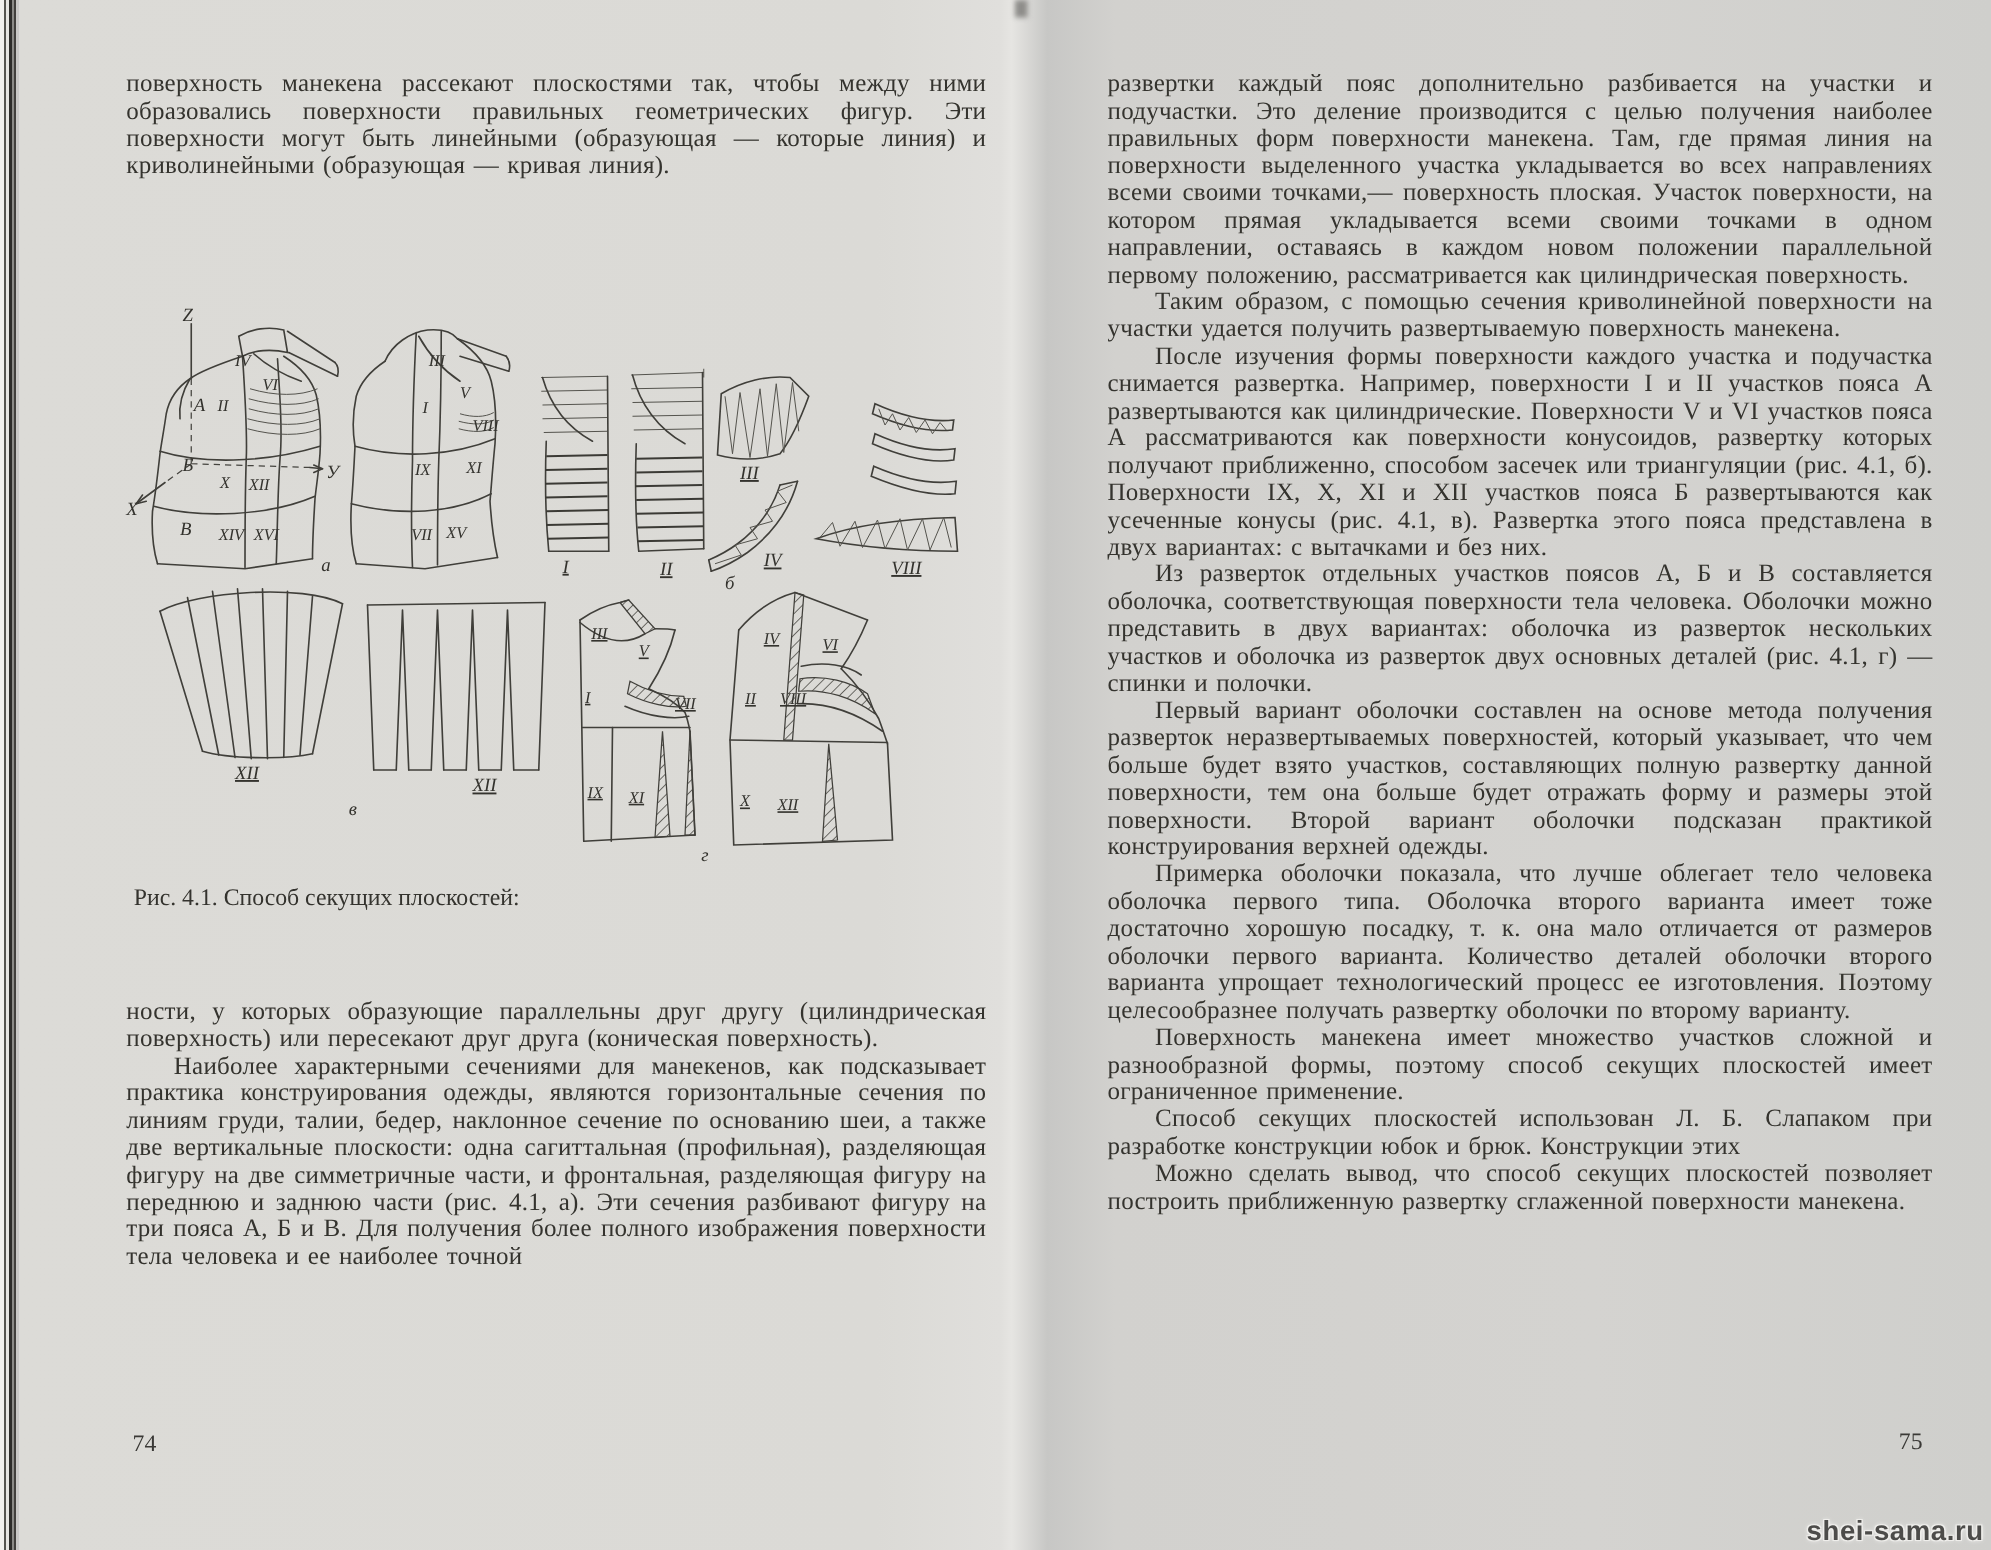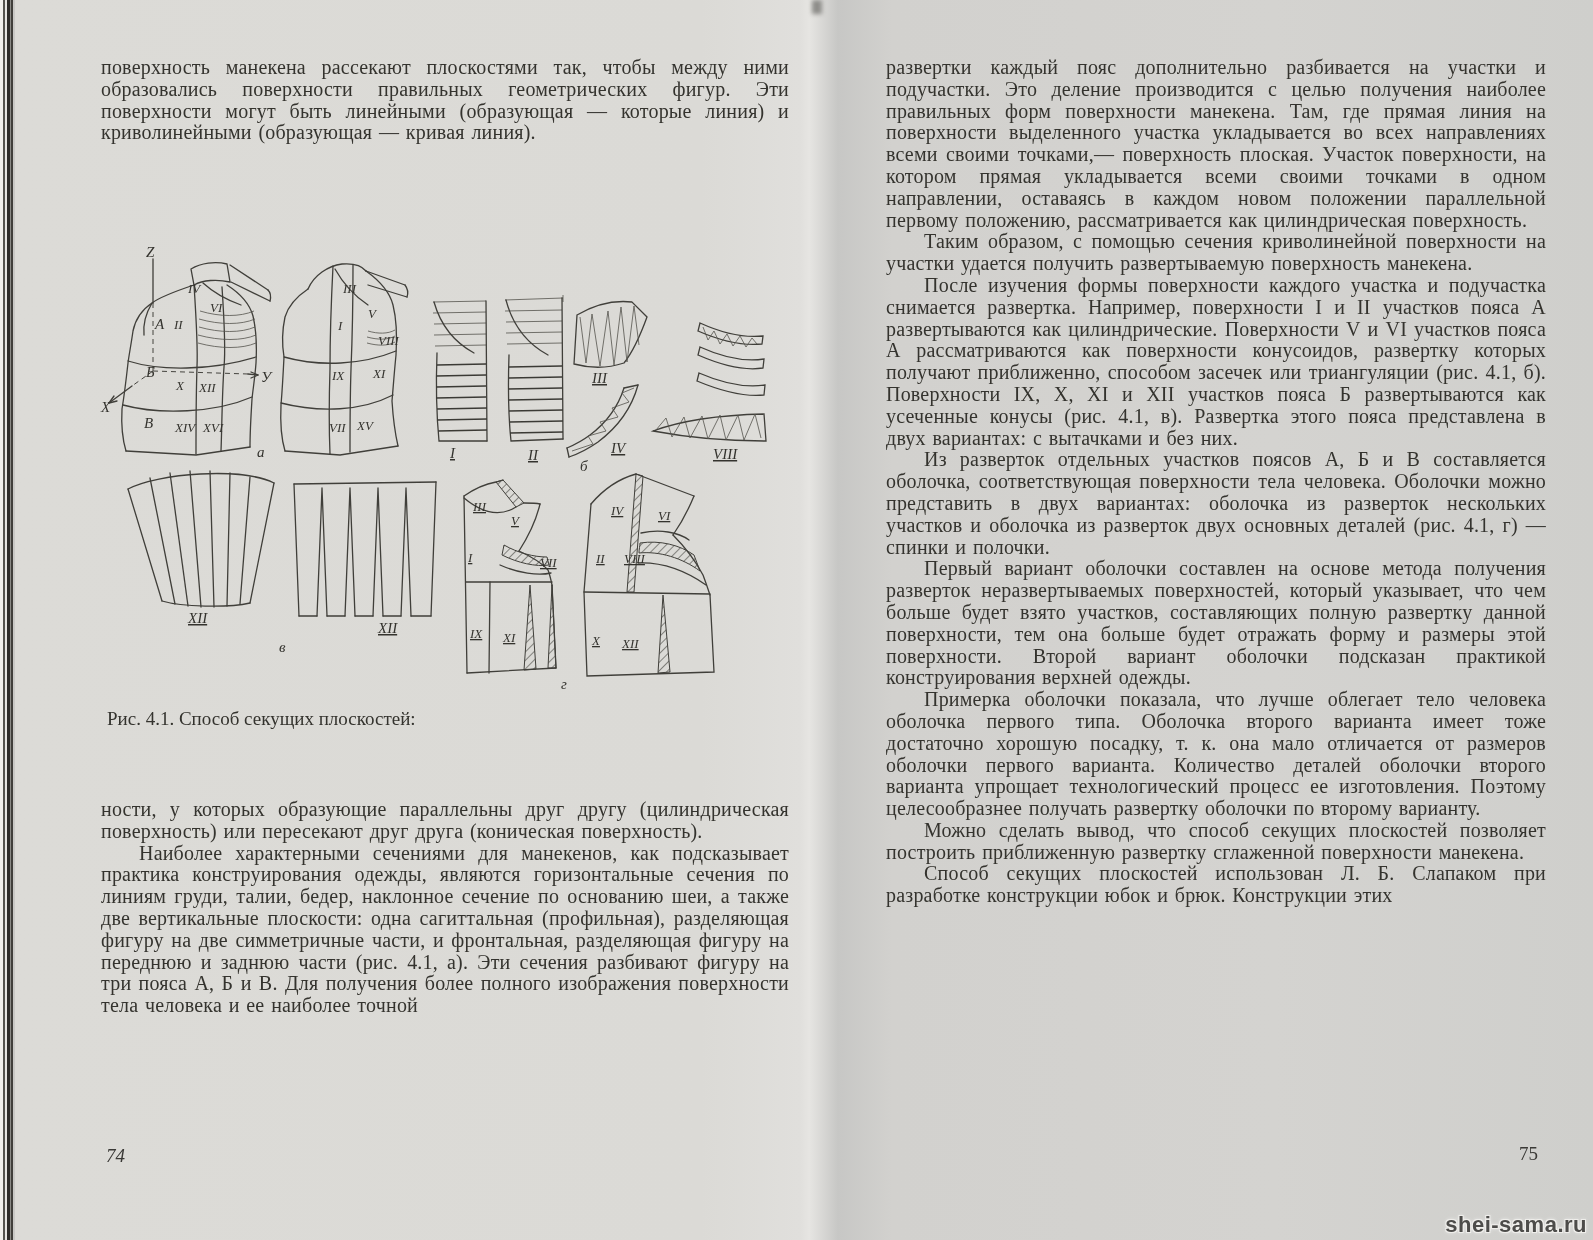--- a/index.html
+++ b/index.html
@@ -32,21 +32,21 @@
   .txt p{margin:0;}
   .txt p.ind{text-indent:38px;}
   .col-left{position:absolute;left:101px;top:57px;width:688px;}
   .col-left-bottom{position:absolute;left:101px;top:799px;width:688px;}
   .col-right{position:absolute;left:886px;top:57px;width:660px;}
   .figure-wrap{position:absolute;left:100px;top:245px;width:700px;height:455px;}
   .caption{position:absolute;left:101px;top:708px;width:688px;color:#34332e;}
   .caption .cap-title{font-size:19px;margin:0 0 3px 6px;}
   .caption .cap-body{font-size:16px;line-height:20px;text-align:justify;word-spacing:2px;}
   .pagenum{position:absolute;font-size:19px;color:#3a3936;}
-  .pagenum.left{left:106px;top:1145px;font-style:italic;}
+  .pagenum.left{left:106px;top:1145px;}
   .pagenum.right{left:1519px;top:1143px;}
   .watermark{
     position:absolute;right:6px;bottom:2px;
     font-family:"Liberation Sans","DejaVu Sans",sans-serif;
     font-weight:bold;font-size:22px;letter-spacing:.5px;color:#4d4c4a;
     text-shadow:-1px -1px 0 #efeeeb,1px -1px 0 #efeeeb,-1px 1px 0 #efeeeb,1px 1px 0 #efeeeb,0 0 4px #ffffff;
   }
   svg .ln{stroke:#403f3a;stroke-width:1.3;fill:none;stroke-linecap:round;}
   svg .thin{stroke:#54534d;stroke-width:.8;fill:none;}
   svg .bold{stroke:#3b3a35;stroke-width:1.6;fill:none;}
@@ -298,22 +298,23 @@
     <p class="ind">Наиболее характерными сечениями для манекенов, как подсказывает практика конструирования одежды, являются горизонтальные сечения по линиям груди, талии, бедер, наклонное сечение по основанию шеи, а также две вертикальные плоскости: одна сагиттальная (профильная), разделяющая фигуру на две симметричные части, и фронтальная, разделяющая фигуру на переднюю и заднюю части (рис. 4.1, а). Эти сечения разбивают фигуру на три пояса А, Б и В. Для получения более полного изображения поверхности тела человека и ее наиболее точной</p>
   </div>
 
   <div class="txt col-right">
     <p>развертки каждый пояс дополнительно разбивается на участки и подучастки. Это деление производится с целью получения наиболее правильных форм поверхности манекена. Там, где прямая линия на поверхности выделенного участка укладывается во всех направлениях всеми своими точками,— поверхность плоская. Участок поверхности, на котором прямая укладывается всеми своими точками в одном направлении, оставаясь в каждом новом положении параллельной первому положению, рассматривается как цилиндрическая поверхность.</p>
     <p class="ind">Таким образом, с помощью сечения криволинейной поверхности на участки удается получить развертываемую поверхность манекена.</p>
     <p class="ind">После изучения формы поверхности каждого участка и подучастка снимается развертка. Например, поверхности I и II участков пояса А развертываются как цилиндрические. Поверхности V и VI участков пояса А рассматриваются как поверхности конусоидов, развертку которых получают приближенно, способом засечек или триангуляции (рис. 4.1, б). Поверхности IX, X, XI и XII участков пояса Б развертываются как усеченные конусы (рис. 4.1, в). Развертка этого пояса представлена в двух вариантах: с вытачками и без них.</p>
     <p class="ind">Из разверток отдельных участков поясов А, Б и В составляется оболочка, соответствующая поверхности тела человека. Оболочки можно представить в двух вариантах: оболочка из разверток нескольких участков и оболочка из разверток двух основных деталей (рис. 4.1, г) — спинки и полочки.</p>
     <p class="ind">Первый вариант оболочки составлен на основе метода получения разверток неразвертываемых поверхностей, который указывает, что чем больше будет взято участков, составляющих полную развертку данной поверхности, тем она больше будет отражать форму и размеры этой поверхности. Второй вариант оболочки подсказан практикой конструирования верхней одежды.</p>
     <p class="ind">Примерка оболочки показала, что лучше облегает тело человека оболочка первого типа. Оболочка второго варианта имеет тоже достаточно хорошую посадку, т. к. она мало отличается от размеров оболочки первого варианта. Количество деталей оболочки второго варианта упрощает технологический процесс ее изготовления. Поэтому целесообразнее получать развертку оболочки по второму варианту.</p>
+    <p class="ind">Поверхность манекена имеет множество участков сложной и разнообразной формы, поэтому способ секущих плоскостей имеет ограниченное применение.</p>
+    <p class="ind">Способ секущих плоскостей использован Л. Б. Слапаком при разработке конструкции юбок и брюк. Конструкции этих</p>
     <p class="ind">Можно сделать вывод, что способ секущих плоскостей позволяет построить приближенную развертку сглаженной поверхности манекена.</p>
-    <p class="ind">Способ секущих плоскостей использован Л. Б. Слапаком при разработке конструкции юбок и брюк. Конструкции этих</p>
   </div>
 
   <div class="pagenum left">74</div>
   <div class="pagenum right">75</div>
 
   <div class="left-edge"></div>
   <div class="gutter-top"></div>
 
   <div class="watermark">shei-sama.ru</div>
 </div>

